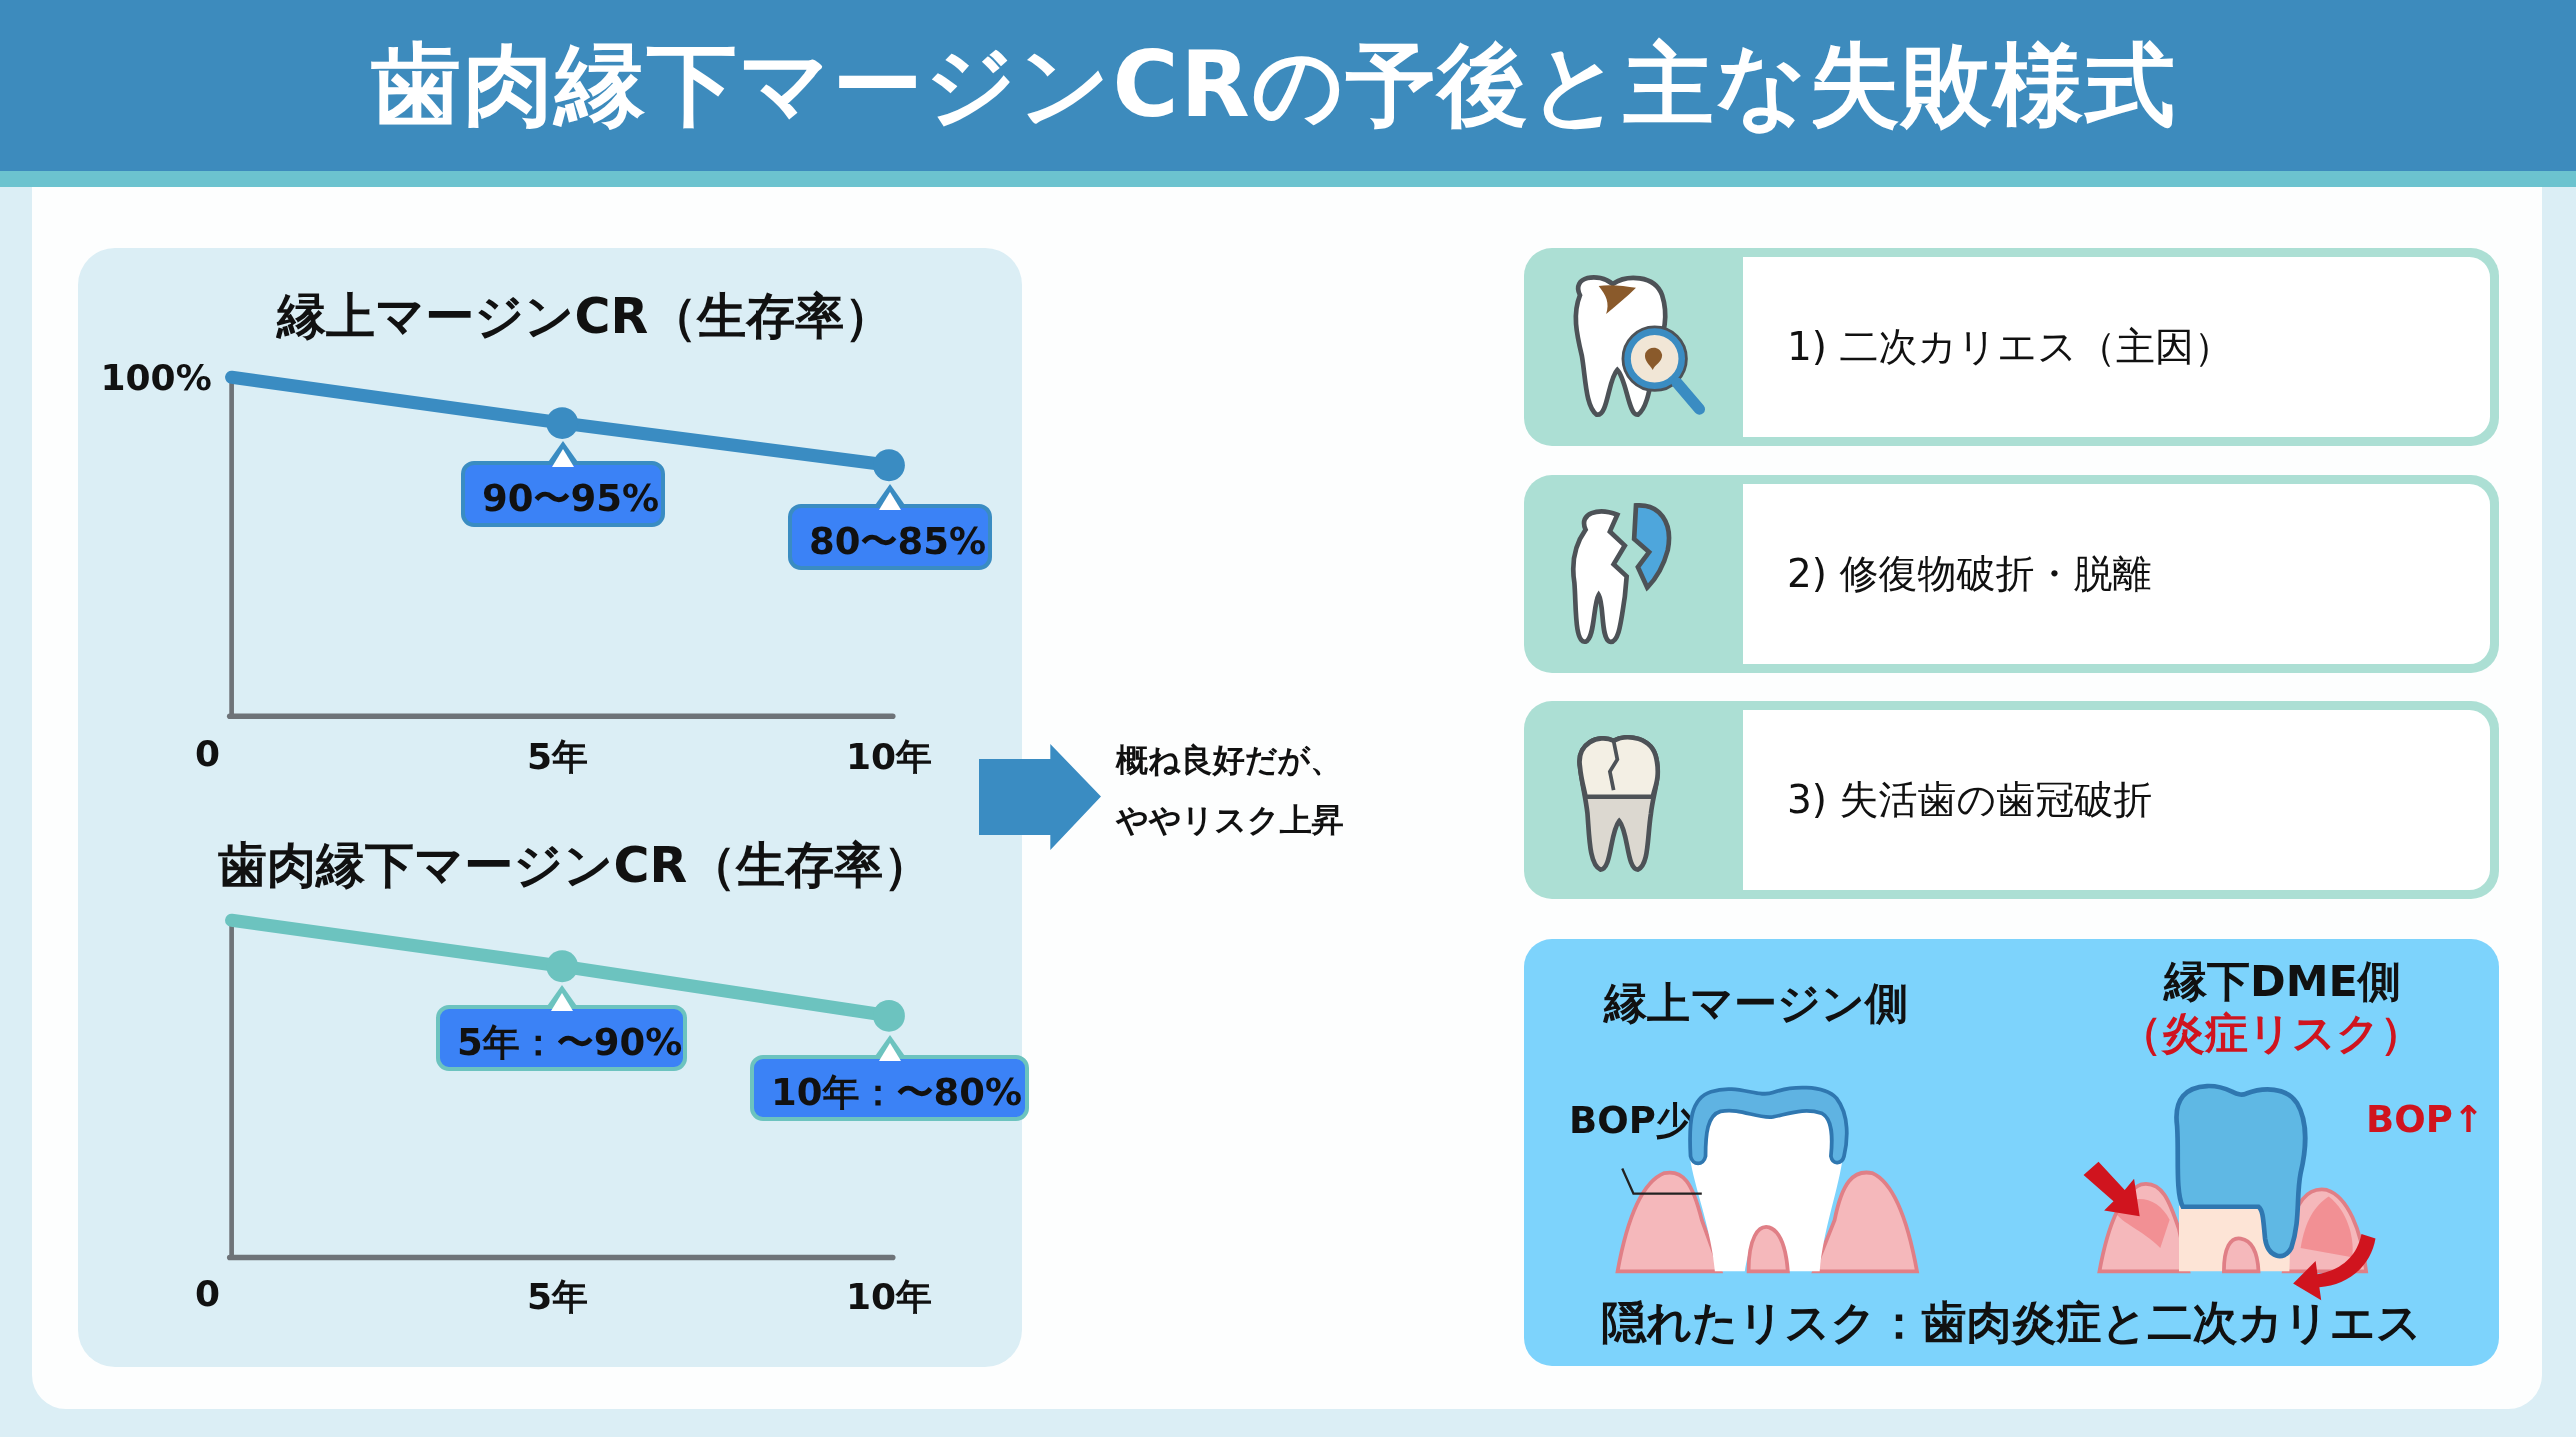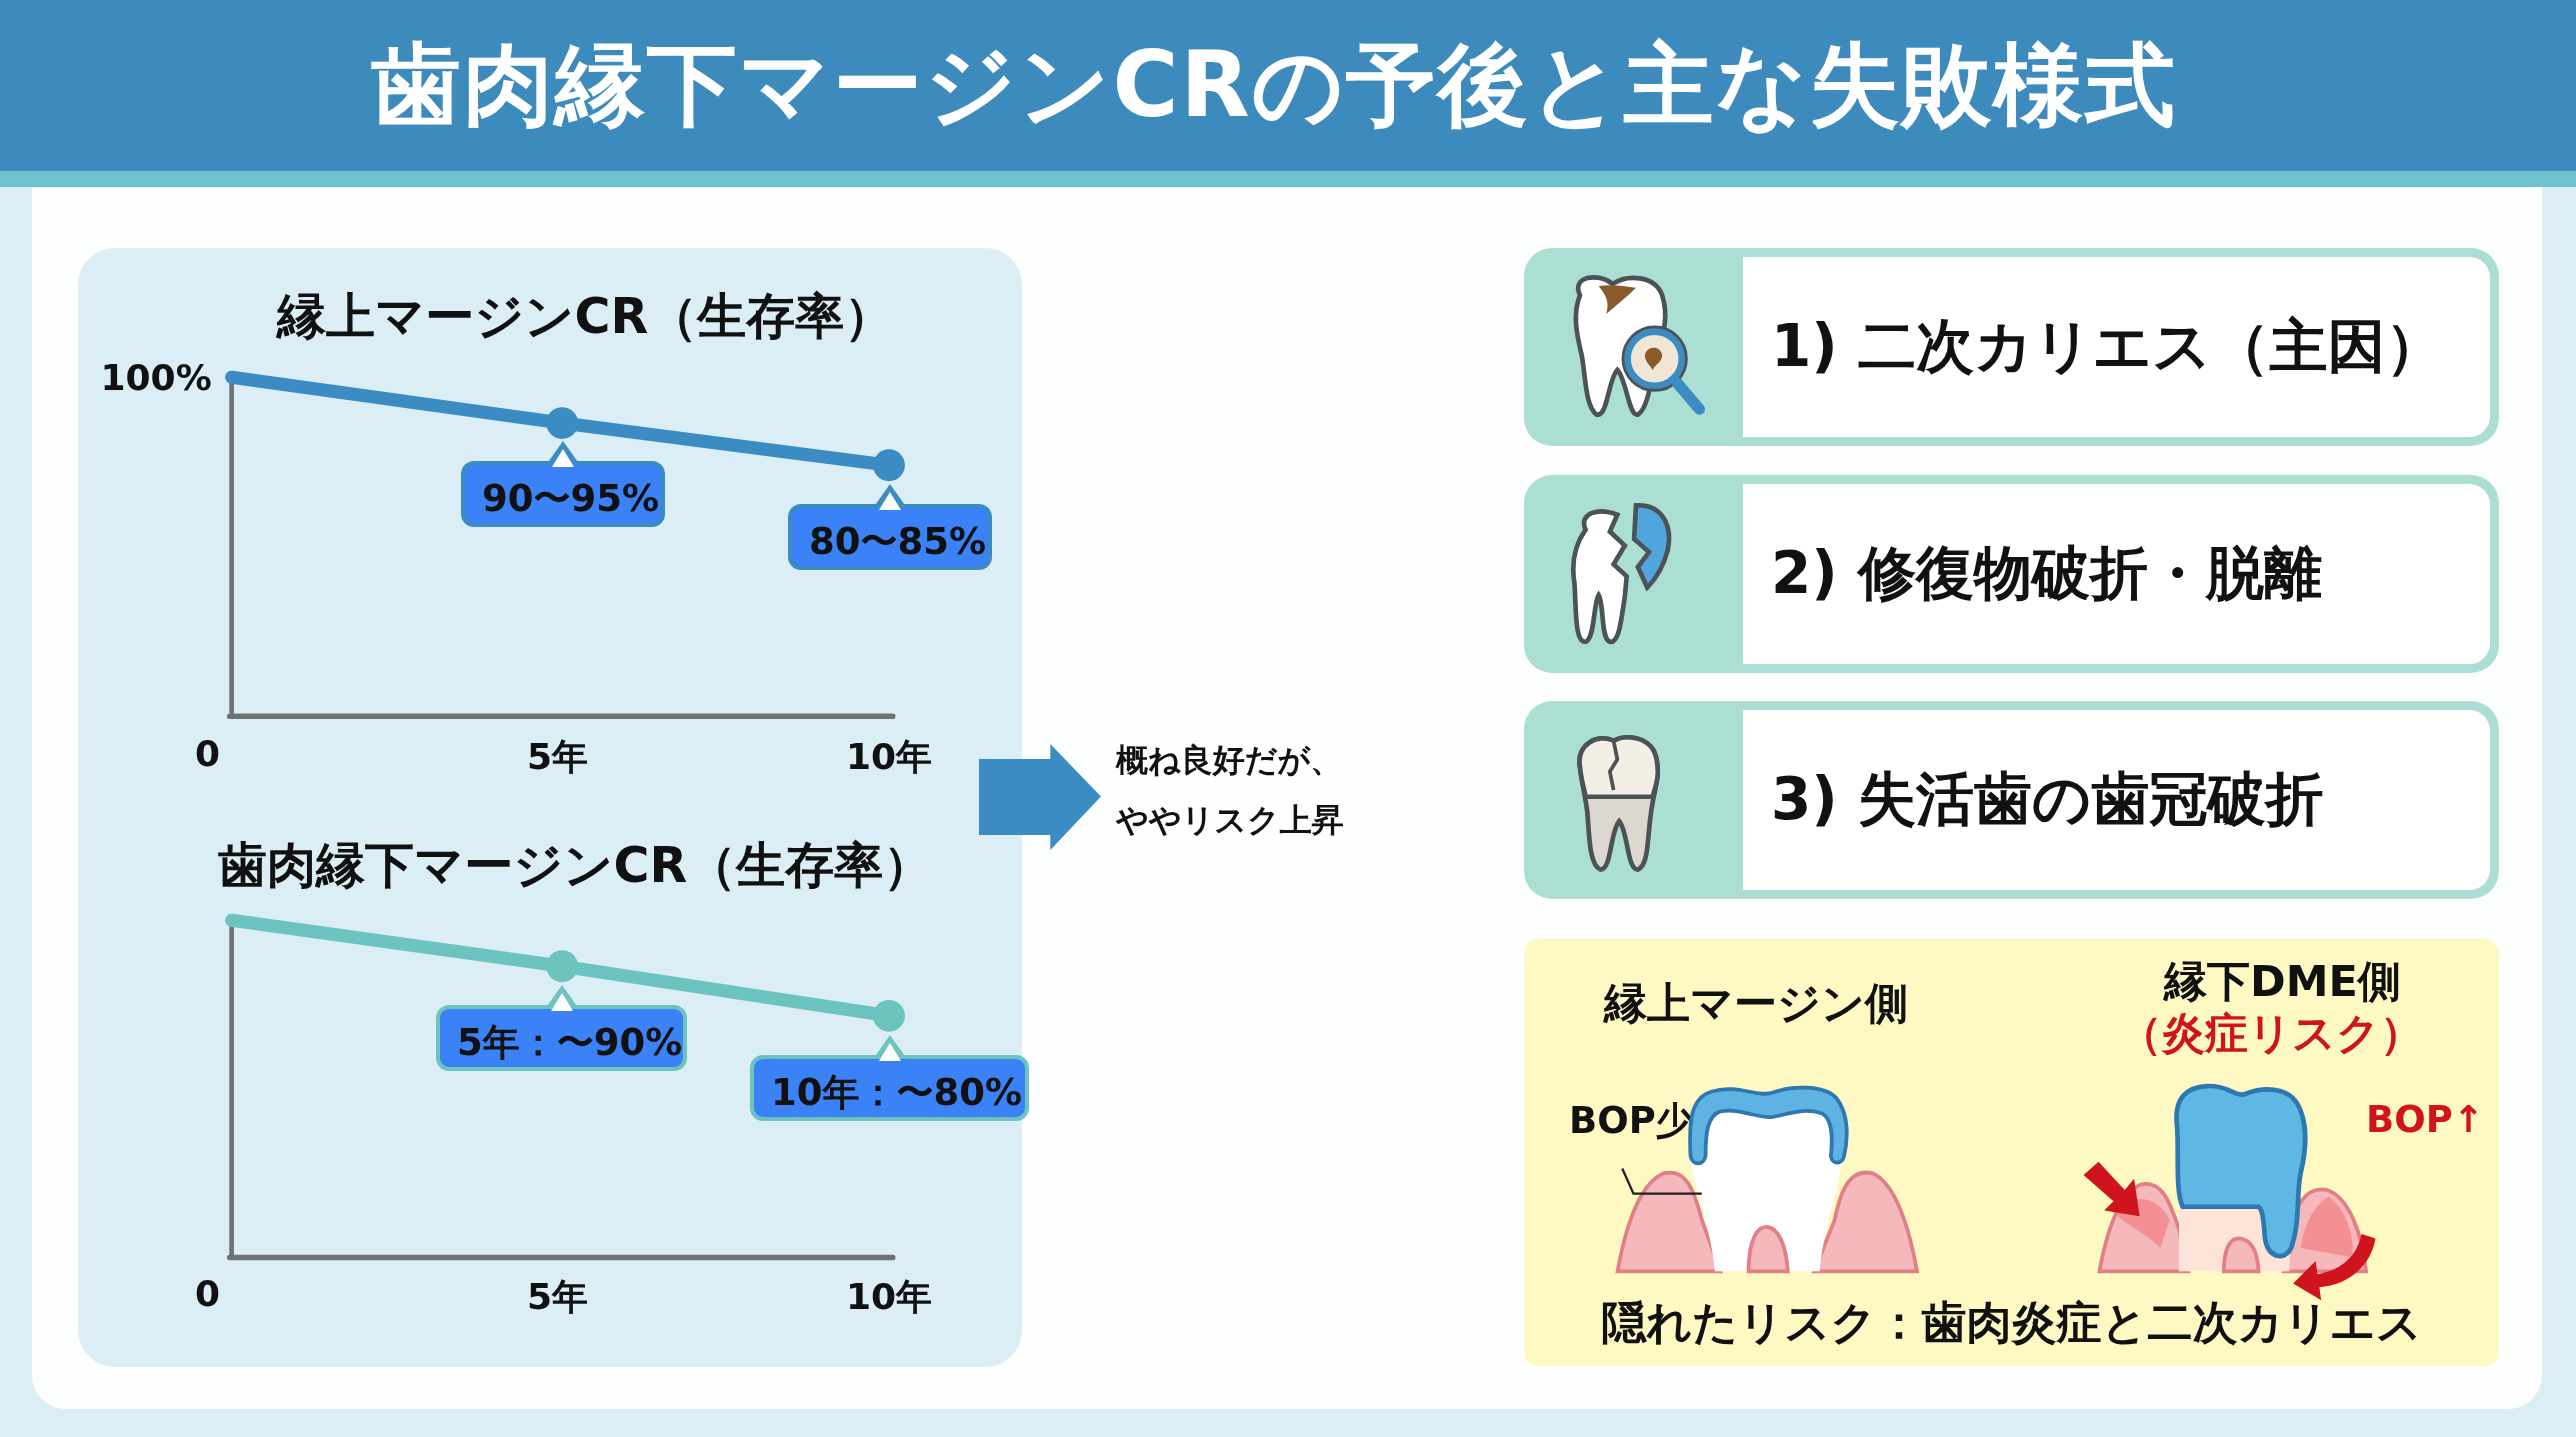--- a/index.html
+++ b/index.html
@@ -68,26 +68,26 @@
   
   .fail-card {
     position:absolute; left:1524px; width:975px; height:198px;
     background:#acdfd4; border-radius:28px;
   }
   .fail-card .inner {
     position:absolute; left:219px; top:9.4px; right:9.4px; bottom:9.4px;
     background:#fff; border-radius:0 20.6px 20.6px 0;
     display:flex; align-items:center; padding-left:28px;
   }
-  .fail-card .label { font-weight:bold; font-size:58px; color:#111; white-space:nowrap; }
+  .fail-card .label { font-weight:normal; font-size:39px; color:#111; white-space:nowrap;margin-left:16px; }
   .fail-card .icon { position:absolute; left:28px; top:19px; width:168px; height:161px; }
   
   .risk-panel {
     position:absolute; left:1524px; top:939px; width:975px; height:427px;
-    background:#fef9c3; border-radius:14px;
+    background:#7dd3fc; border-radius:28px;
   }
   .risk-sub {
     position:absolute; font-weight:bold; font-size:43px; color:#111; white-space:nowrap;
   }
   .risk-red { color:#d0141e; }
   .risk-footer {
     position:absolute; left:0; width:100%; top:354px; text-align:center;
     font-weight:bold; font-size:45px; color:#111; white-space:nowrap;
   }
 </style>

